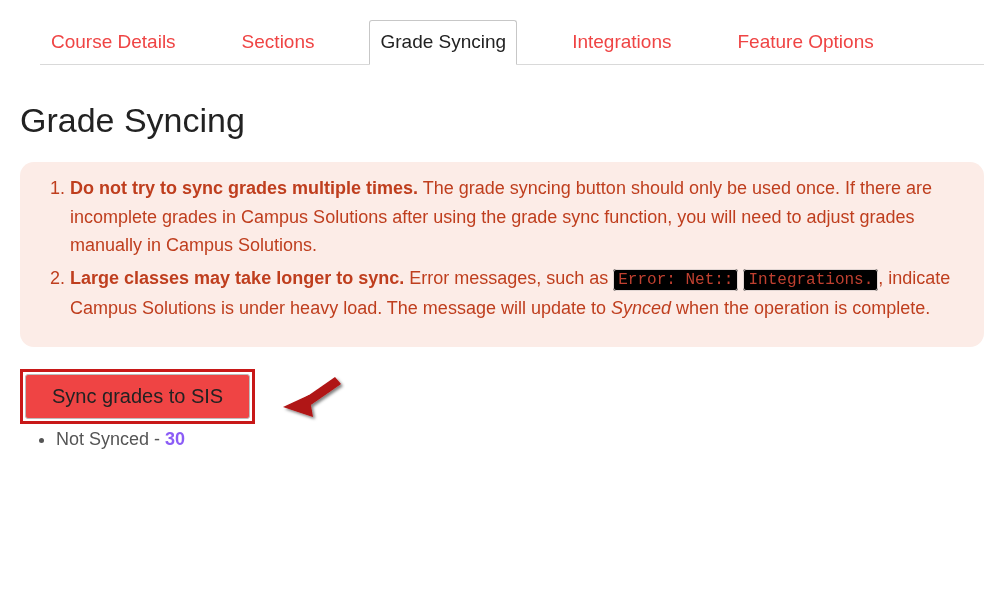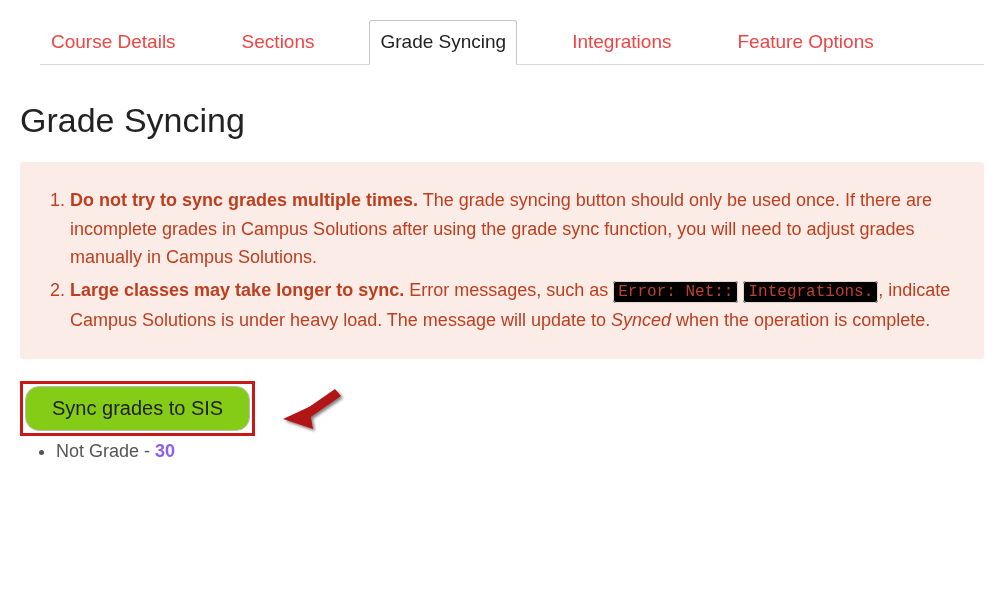--- a/index.html
+++ b/index.html
@@ -42,22 +42,22 @@
   }
   .page-title {
     font-size: 34px;
     font-weight: 400;
     color: #222;
     margin: 36px 0 22px 0;
   }
   .warning-box {
     background: #fcece7;
     color: #bf3e1e;
-    padding: 24px 30px 20px 20px;
-    border-radius: 3px;
+    padding: 12px 30px 20px 20px;
+    border-radius: 14px;
     font-size: 18px;
     line-height: 1.6;
   }
   .warning-box ol {
     margin: 0;
     padding-left: 30px;
   }
   .warning-box li {
     margin-bottom: 4px;
   }
@@ -84,23 +84,23 @@
     gap: 20px;
   }
   .sync-button-wrap {
     border: 3px solid #c81818;
     padding: 2px;
     display: inline-block;
   }
   .sync-button {
     font-size: 20px;
     color: #222;
-    background: #84cc16;
+    background: #ef4444;
     border: 1px solid #bdbdbd;
-    border-radius: 14px;
+    border-radius: 3px;
     padding: 10px 26px;
     cursor: pointer;
     font-family: inherit;
   }
   .arrow-svg {
     width: 70px;
     height: 60px;
   }
   .status-list {
     list-style: disc;
@@ -153,17 +153,17 @@
       </defs>
       <g filter="url(#sh)">
         <path d="M60 10 L24 35 L30 42 L66 17 Z" fill="#b01313"></path>
         <path d="M8 40 L34 28 L38 50 Z" fill="#b01313"></path>
       </g>
     </svg>
   </div>
 
   <ul class="status-list">
     <li>
-      <span>Not Grade - </span><strong>30</strong>
+      <span>Not Synced - </span><strong>30</strong>
     </li>
   </ul>
 
 </div>
 
 </body></html>

